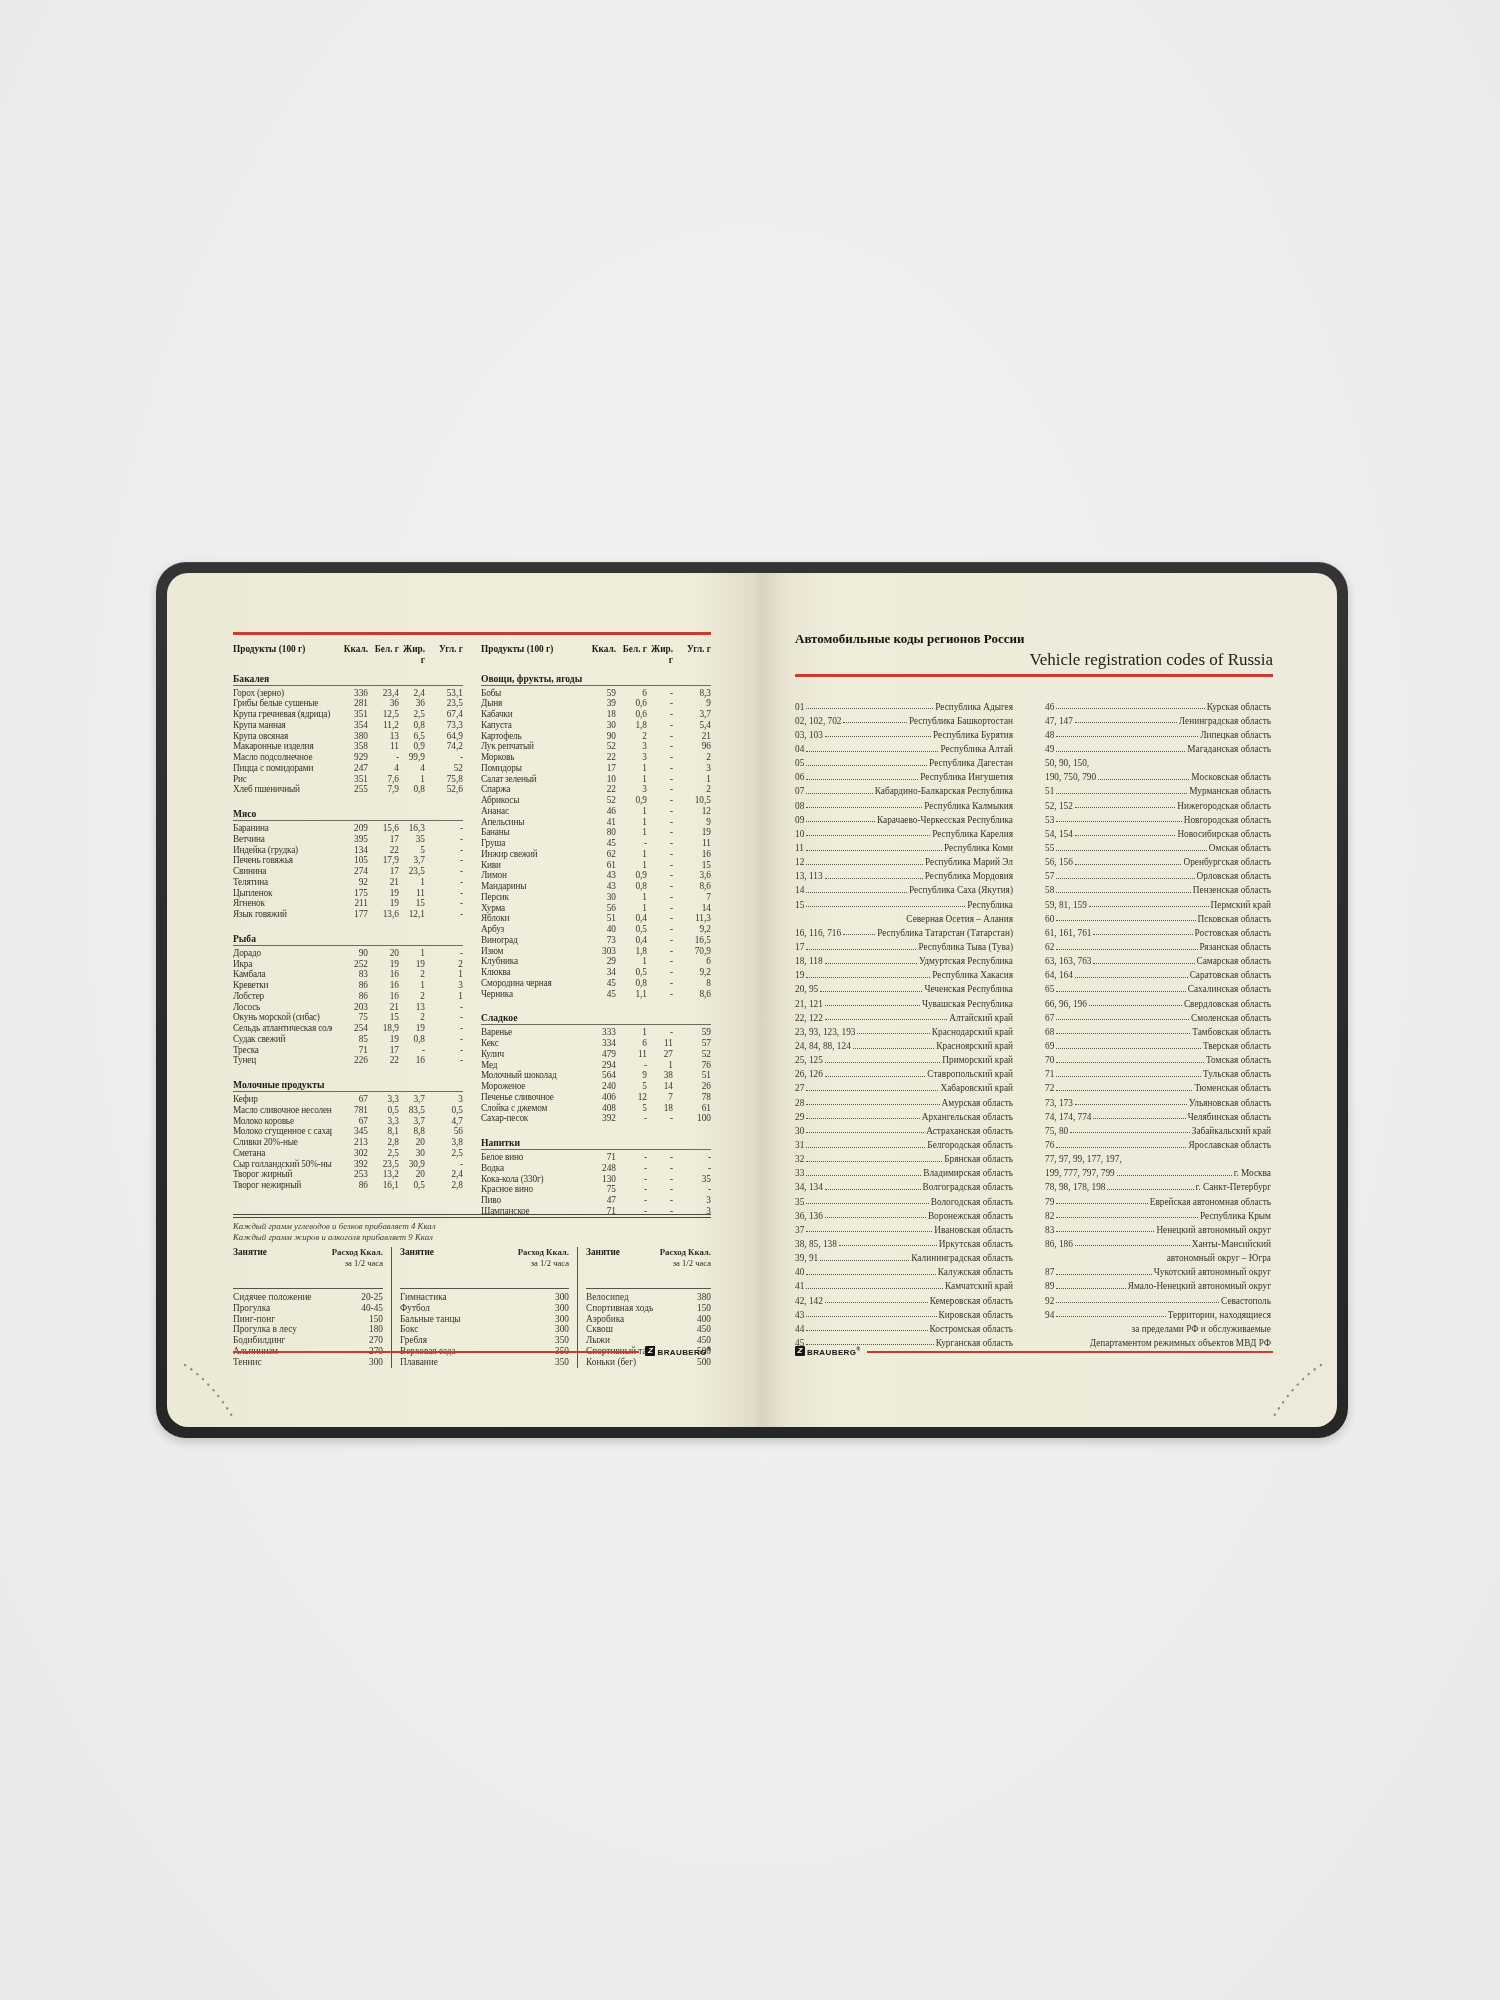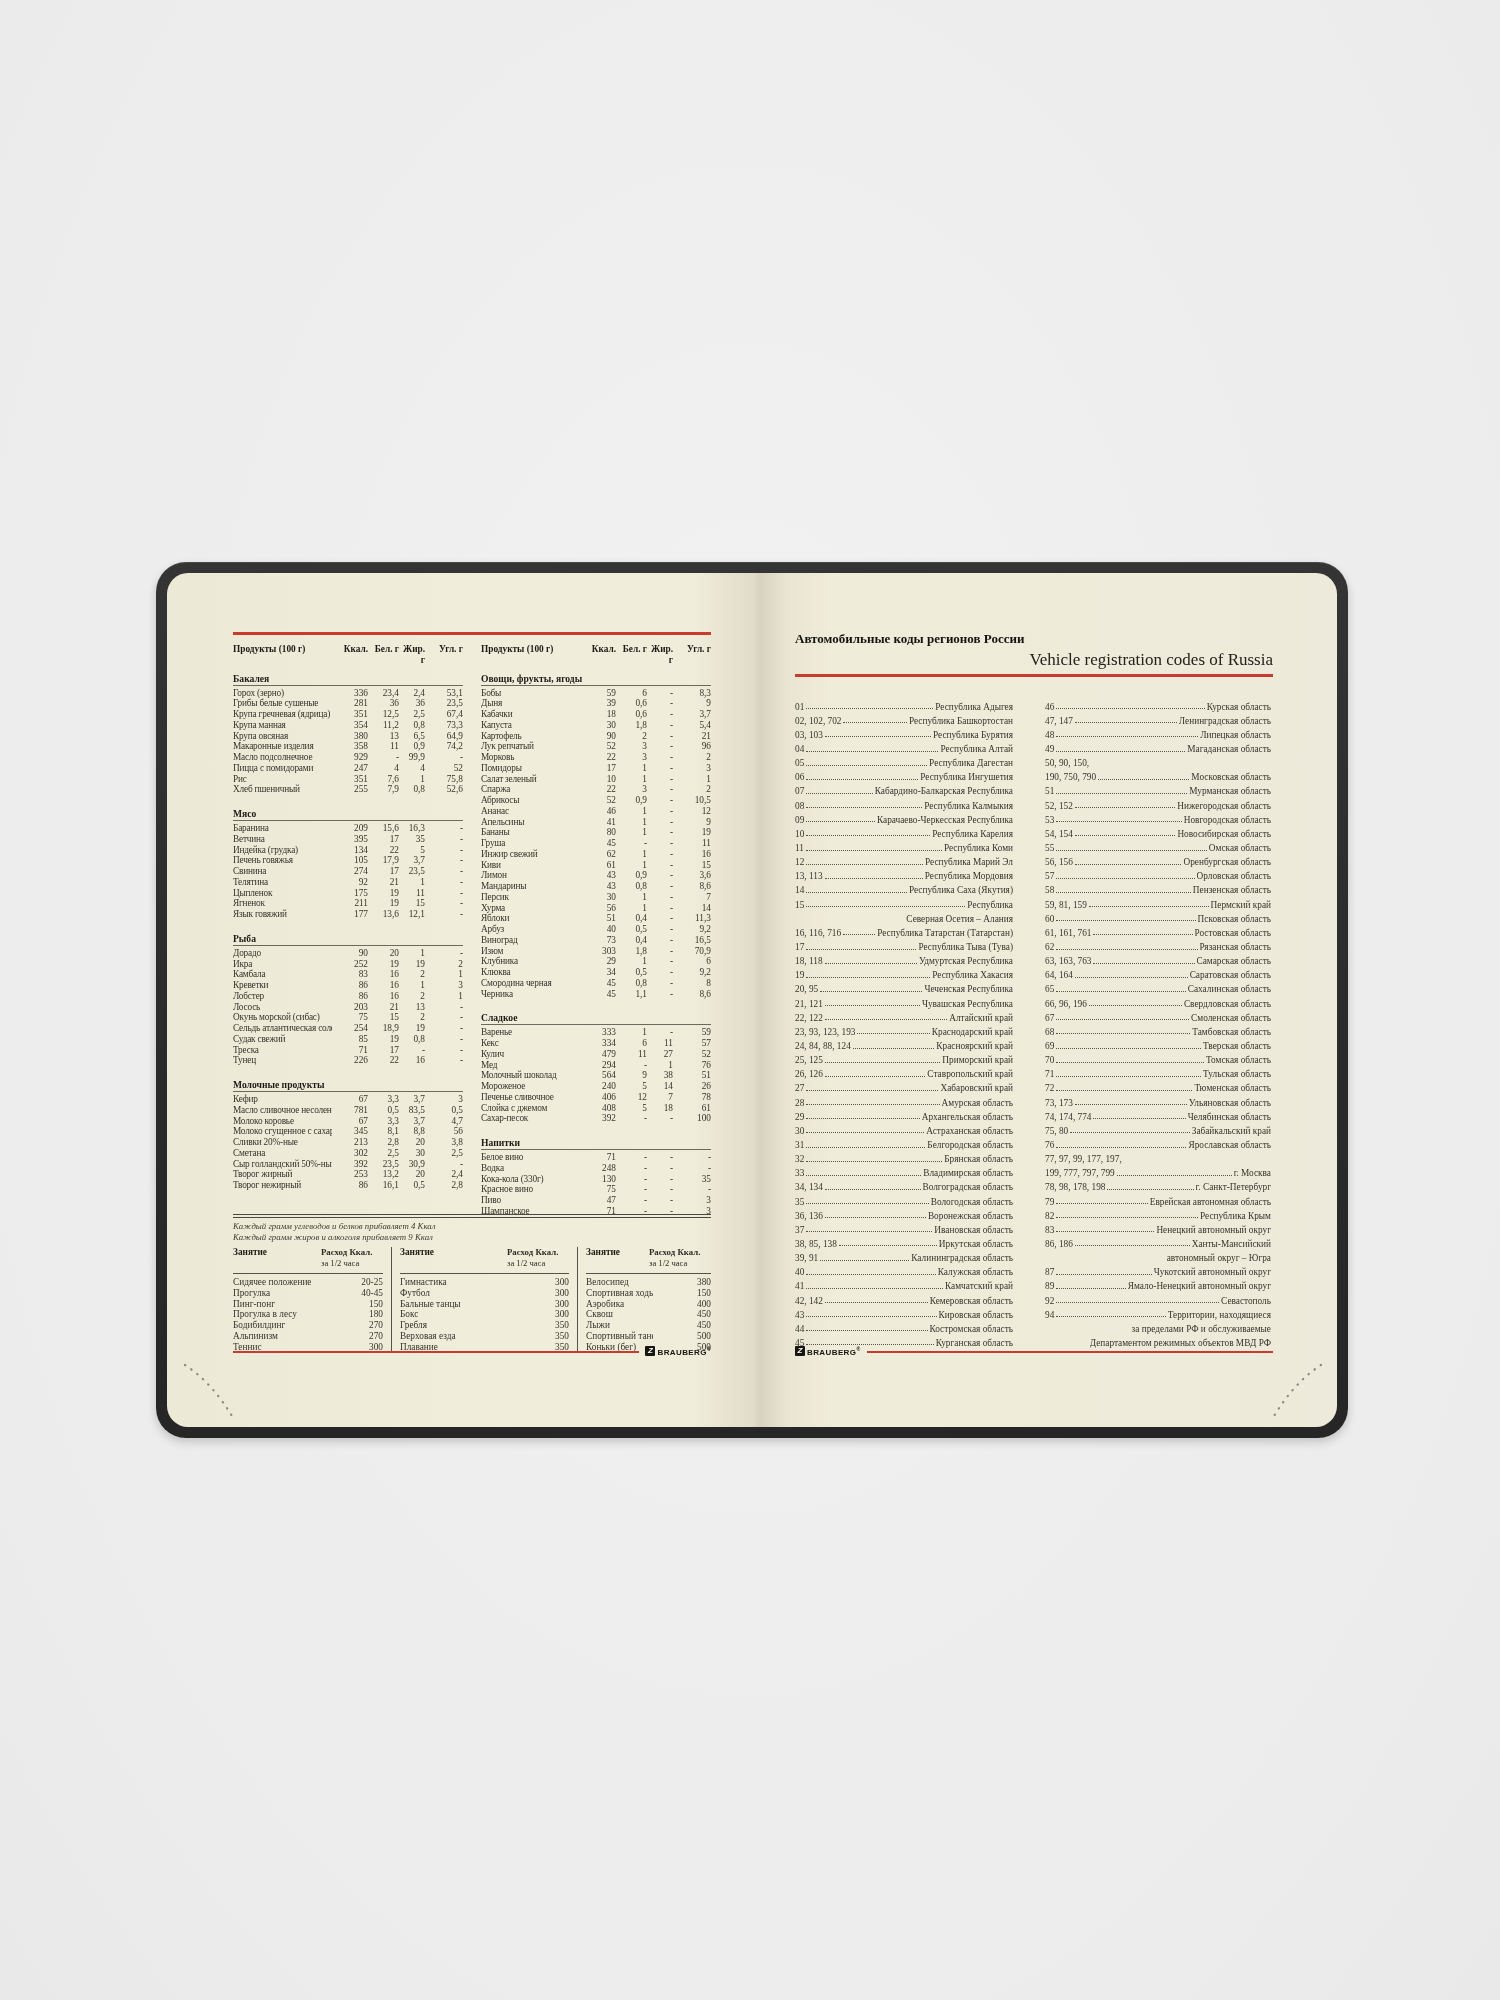--- a/index.html
+++ b/index.html
@@ -36,23 +36,23 @@
       border-top:1.6px solid #4a4940;border-bottom:0.8px solid #4a4940;}
   .lp-footnotes{position:absolute;left:0;top:593px;width:478px;font-style:italic;
       font-size:8.8px;line-height:10.5px;color:#3c3b31;}
   
   .lp-activity{position:absolute;left:0;top:619px;width:478px;}
   .act-cols{display:flex;}
   .act-g{box-sizing:border-box;}
   .g1{width:158px;padding-right:8px;}
   .g2{width:186px;padding:0 8px;border-left:1px solid #55544a;}
   .g3{width:134px;padding-left:8px;border-left:1px solid #55544a;}
-  .act-head{display:flex;border-bottom:1px solid #55544a;padding-bottom:2px;margin-bottom:3px;min-height:24px;}
+  .act-head{display:flex;border-bottom:1px solid #55544a;padding-bottom:17px;margin-bottom:3px;min-height:24px;}
   .act-head .an{flex:1;font-weight:bold;font-size:9.3px;line-height:11px;color:#1c1b15;}
-  .act-head .av{width:62px;text-align:left;font-size:8.6px;line-height:10.5px;}
+  .act-head .av{width:62px;text-align:right;font-size:8.6px;line-height:10.5px;}
   .act-head .av b{font-size:8.8px;}
   .act-row{display:flex;font-size:9.3px;line-height:10.8px;color:#35342c;}
   .arn{flex:1;min-width:0;overflow:hidden;white-space:nowrap;}
   .arv{width:58px;text-align:right;}
   
   .brandline{position:absolute;left:0;top:718px;width:478px;display:flex;align-items:center;}
   .brandline .rule{flex:1;height:2.2px;background:#c93a31;}
   .brand{display:flex;align-items:flex-start;white-space:nowrap;}
   .bl-sq{display:inline-block;width:10px;height:10px;background:#17160f;color:#fff;
       font-size:8px;line-height:10px;text-align:center;font-weight:bold;font-style:italic;

